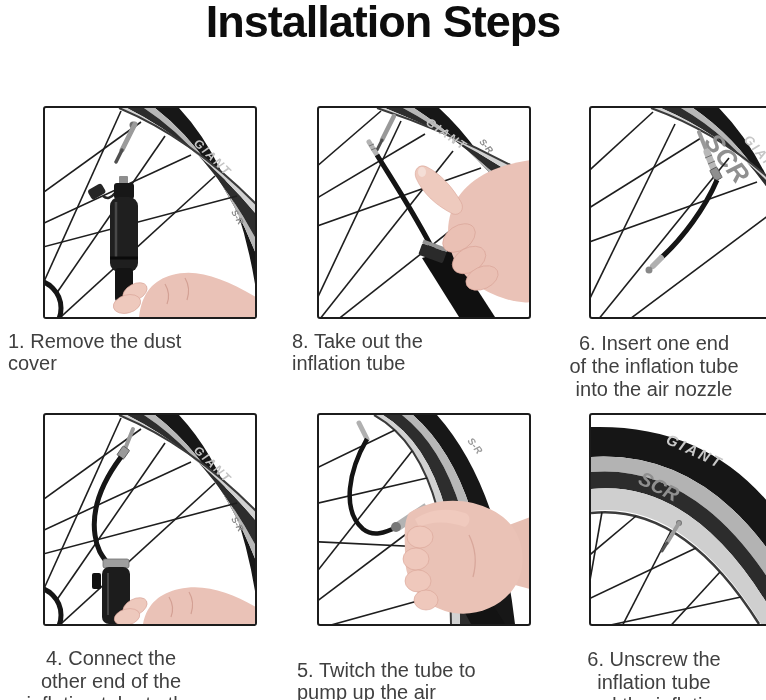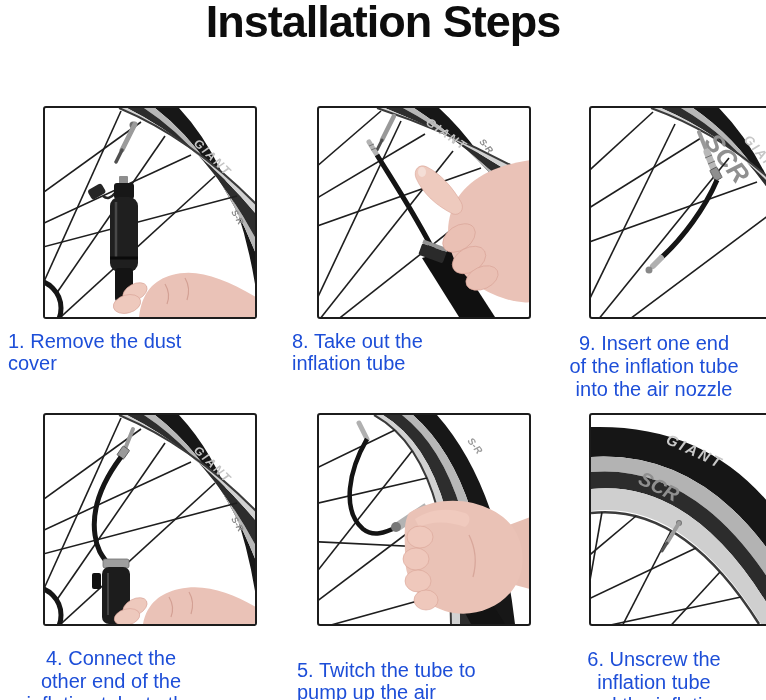--- a/index.html
+++ b/index.html
@@ -13,21 +13,21 @@
     font-family:"Liberation Sans",sans-serif;
   }
   .photo{
     position:absolute;width:214px;height:213px;box-sizing:border-box;
     border:2px solid #1c1c1c;border-radius:3px;background:#fff;overflow:hidden;
   }
   .photo svg{display:block;}
   #p1{left:3px;top:90px;}   #p2{left:277px;top:90px;}  #p3{left:549px;top:90px;}
   #p4{left:3px;top:397px;}  #p5{left:277px;top:397px;} #p6{left:549px;top:397px;}
   .cap{
-    position:absolute;font-size:20px;line-height:22px;color:#1d4ed8;
+    position:absolute;font-size:20px;line-height:22px;color:#404040;
     white-space:pre-line;
   }
   .cap.center{text-align:center;line-height:23px;}
   #c1{left:8px;top:310px;width:240px;}
   #c2{left:292px;top:310px;width:225px;}
   #c3{left:545px;top:312px;width:218px;}
   #c4{left:0px;top:627px;width:222px;}
   #c5{left:297px;top:639px;width:250px;}
   #c6{left:545px;top:628px;width:218px;}
   .spoke{stroke:#1e1e1e;stroke-width:1.6;}
@@ -274,21 +274,21 @@
         <line x1="88" y1="108" x2="76" y2="128" stroke="#9b9b9b" stroke-width="4" stroke-linecap="round"></line>
         <line x1="76" y1="128" x2="71" y2="136" stroke="#555555" stroke-width="3" stroke-linecap="round"></line>
       </g>
     </svg>
   </figure>
 
   <p class="cap" id="c1">1. Remove the dust
 cover</p>
   <p class="cap" id="c2">8. Take out the
 inflation tube</p>
-  <p class="cap center" id="c3">9. Insert one end
+  <p class="cap center" id="c3">6. Insert one end
 of the inflation tube
 into the air nozzle</p>
   <p class="cap center" id="c4">4. Connect the
 other end of the
 inflation tube to the</p>
   <p class="cap" id="c5">5. Twitch the tube to
 pump up the air</p>
   <p class="cap center" id="c6">6. Unscrew the
 inflation tube
 and the inflation</p>

